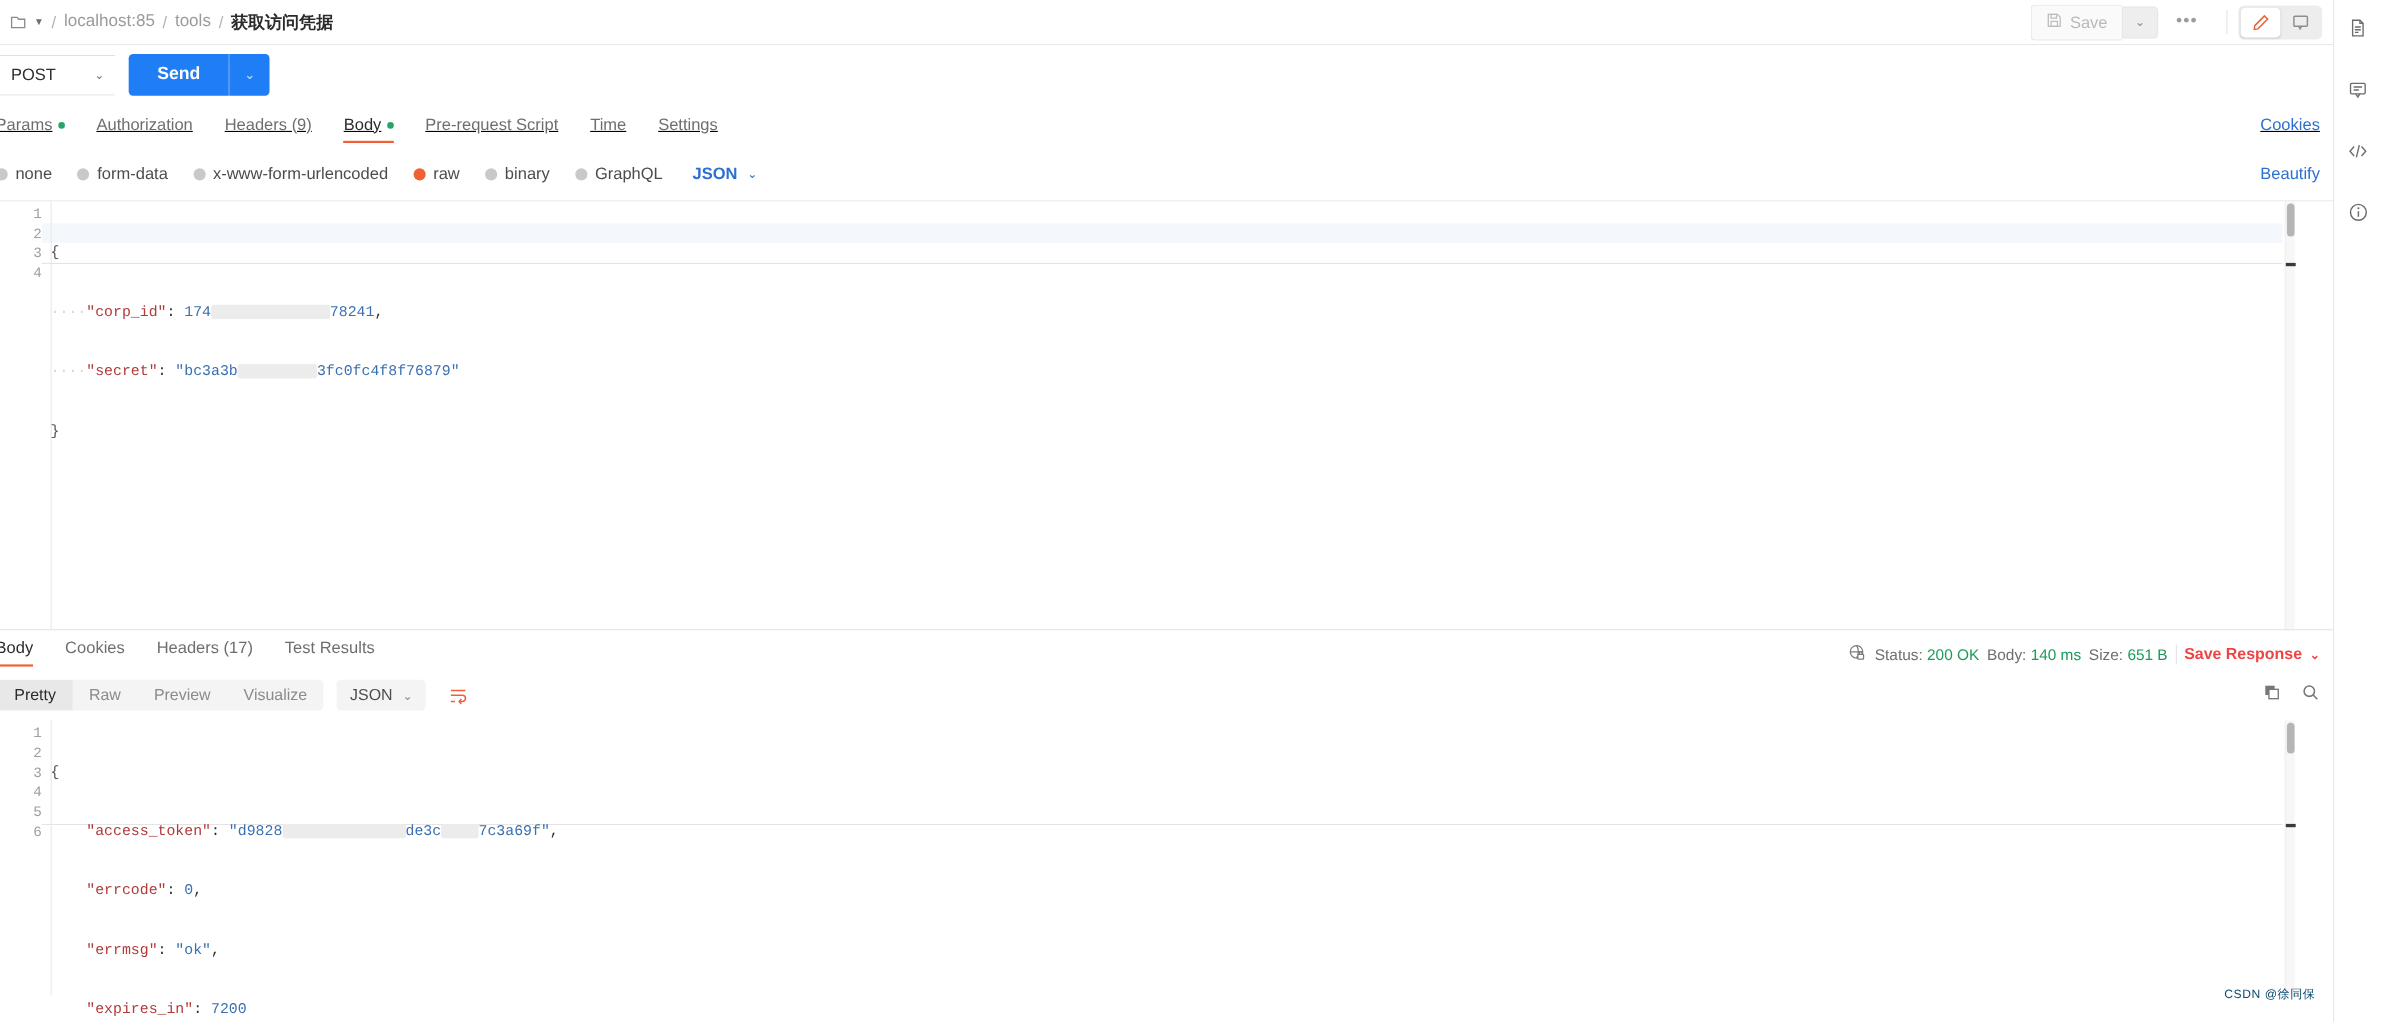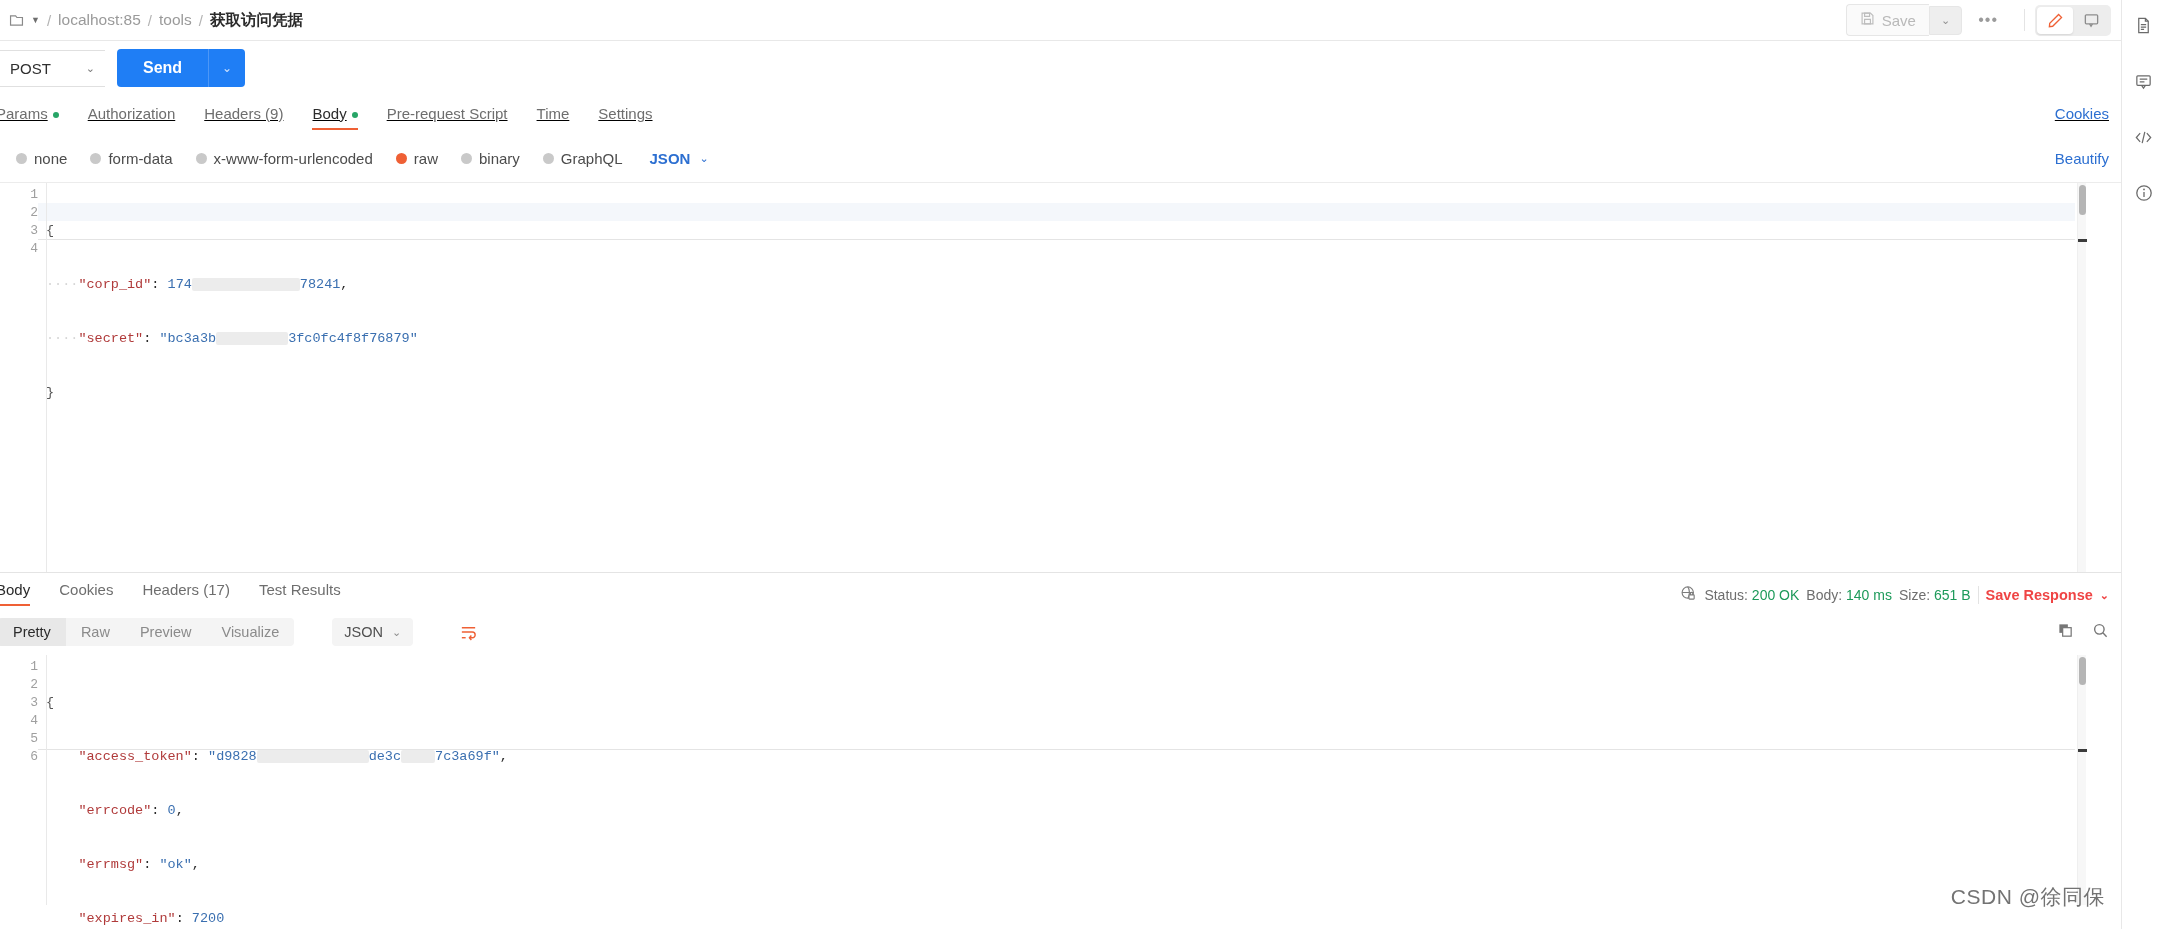--- a/index.html
+++ b/index.html
@@ -79,21 +79,21 @@
   
   .req-tabs { position:absolute; top:100px; left:0; width:2121px; height:37px; display:flex; align-items:center;text-decoration:underline; }
   .tab { font-size:15px; color:#6e6e6e; padding:0 0 11px 0; margin-right:29px; position:relative; cursor:pointer; white-space:nowrap;}
   .tab:first-child { margin-left:-4px; }
   .tab.active { color:#2b2b2b; }
   .tab.active:after { content:""; position:absolute; left:0; right:0; bottom:3px; height:2px; background:#ef6035; }
   .dot { display:inline-block; width:6px; height:6px; border-radius:50%; background:#27a567; margin-left:5px; vertical-align:middle;}
   .cookies-link { margin-left:auto; color:#2c6fd1; font-size:15px; cursor:pointer; padding-right:12px; padding-bottom:11px;}
 
   
-  .bodytype-row { position:absolute; top:140px; left:0; width:2121px; height:36px; display:flex; align-items:center;padding-left:20px; }
+  .bodytype-row { position:absolute; top:140px; left:0; width:2121px; height:36px; display:flex; align-items:center; }
   .radio-opt { display:flex; align-items:center; gap:7px; margin-right:23px; font-size:15px; color:#4c4c4c; cursor:pointer; white-space:nowrap; }
   .radio-opt:first-child { margin-left:-4px; }
   .radio { width:11px; height:11px; border-radius:50%; background:#c9c9c9; flex:none; }
   .radio.sel { background:#ef6035; }
   .json-select { display:flex; align-items:center; gap:9px; color:#2c6fd1; font-size:15px; font-weight:bold; cursor:pointer; margin-left:4px; }
   .json-select .c { font-size:11px; font-weight:normal; }
   .beautify-link { margin-left:auto; color:#2c6fd1; font-size:15px; cursor:pointer; padding-right:12px; }
 
   
   .editor { position:absolute; left:0; background:#fff; font-family:"Liberation Mono", monospace; }
@@ -123,21 +123,21 @@
 
   .view-row { position:absolute; left:0; width:2121px; height:40px; display:flex; align-items:center; }
   .seg { display:flex; background:#f4f4f4; border-radius:4px; overflow:hidden; margin-left:-2px; }
   .seg-item { padding:6px 15px; font-size:14.5px; color:#8b8b8b; cursor:pointer; }
   .seg-item.active { background:#e8e8e8; color:#2b2b2b; }
   .fmt-select { display:flex; align-items:center; gap:9px; background:#f4f4f4; border-radius:4px; padding:6px 12px; margin-left:12px; font-size:14.5px; color:#4f4f4f; cursor:pointer; }
   .fmt-select .c { font-size:11px; color:#8b8b8b; }
   .wrap-btn { margin-left:14px; width:30px; height:28px; display:flex; align-items:center; justify-content:center; color:#ef6035; cursor:pointer; }
   .view-right { margin-left:auto; display:flex; align-items:center; gap:18px; padding-right:12px; color:#6b6b6b; }
 
-  .watermark { position:absolute; right:60px; bottom:18px; color:#737373; font-size:21px; letter-spacing:.5px; }
+  .watermark { position:absolute; right:60px; bottom:18px; color:#0c4a6e; font-size:11px; letter-spacing:.5px; }
 </style>
 </head>
 <body>
 
 <div class="app">
 
   <div class="header">
     <div class="breadcrumb">
       <span class="bc-folder">
         <svg width="17" height="17" viewBox="0 0 20 20" fill="none" stroke="#8a8a8a" stroke-width="1.4">
@@ -314,21 +314,21 @@
         <span class="status-val">651 B</span>
       </span>
       <span class="status-divider"></span>
       <span class="save-resp">
         <span>Save Response</span>
         <span style="font-size:11px;">⌄</span>
       </span>
     </div>
   </div>
 
-  <div class="view-row" style="top:612px;gap:26px;">
+  <div class="view-row" style="top:612px;">
     <div class="seg">
       <div class="seg-item active">Pretty</div>
       <div class="seg-item">Raw</div>
       <div class="seg-item">Preview</div>
       <div class="seg-item">Visualize</div>
     </div>
     <div class="fmt-select">
       <span>JSON</span>
       <span class="c">⌄</span>
     </div>

